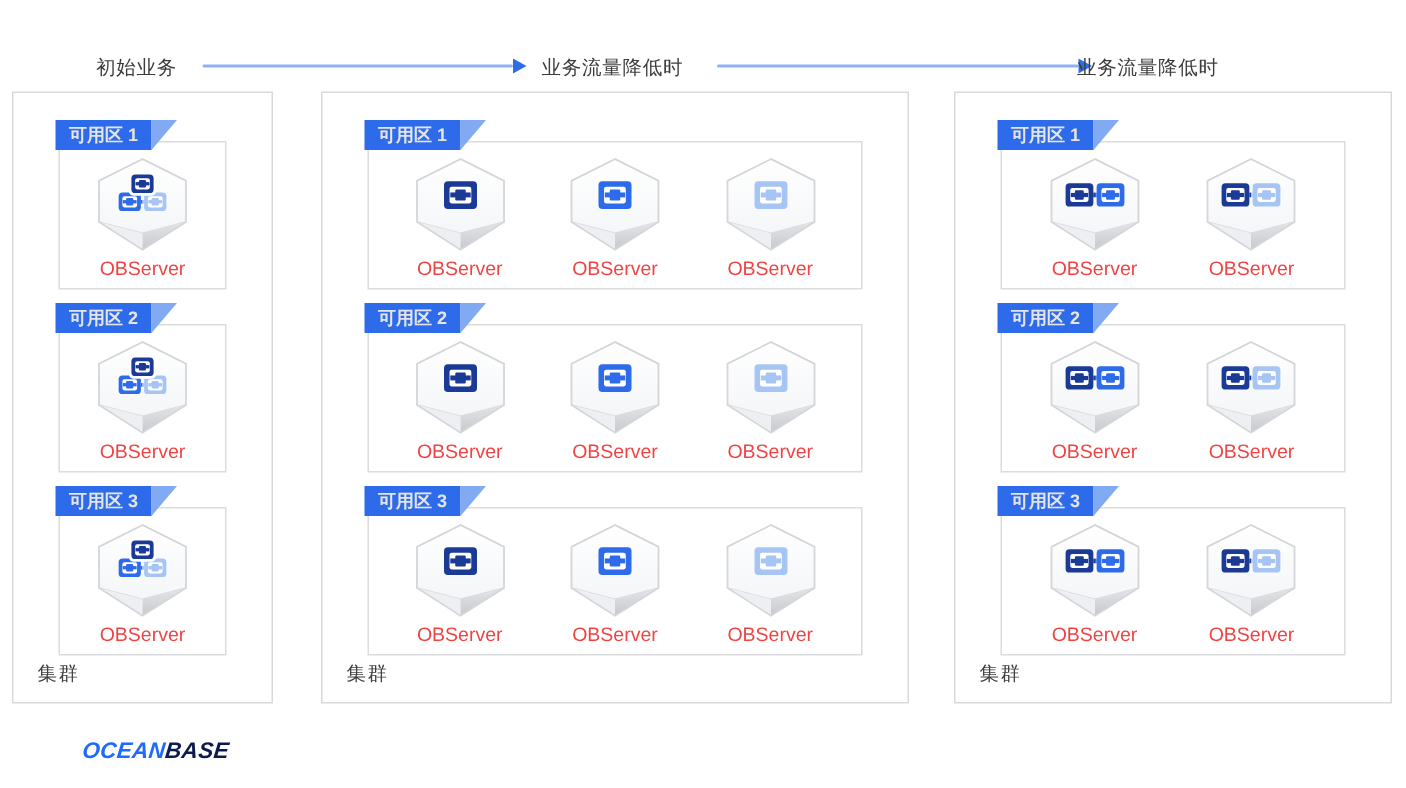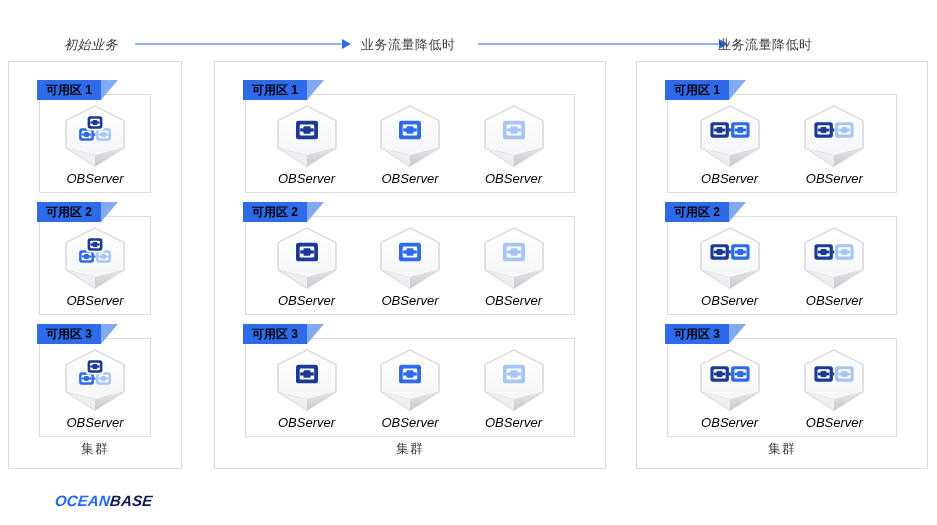--- a/index.html
+++ b/index.html
@@ -5,46 +5,46 @@
   :root{
     --ribbon:#2e6bea; --fold:#82aaf2; --arrow-line:#8fb0f4; --arrow-head:#2f6ce8;
   }
   *{margin:0;padding:0;box-sizing:border-box;}
   html,body{width:937px;height:525px;background:#ffffff;overflow:hidden;
     font-family:"Liberation Sans", sans-serif;}
   .canvas{position:relative;width:937px;height:525px;background:#fff;}
 
   
   .stage-label{position:absolute;top:36px;font-size:13px;color:#3c3c3c;letter-spacing:.5px;white-space:nowrap;}
-  .lbl-0{left:64px;font-style:italic;}
+  .lbl-0{left:64px;}
   .lbl-1{left:361px;}
   .lbl-2{left:718px;}
   .arrow{position:absolute;top:39px;height:10px;}
   .arrow-0{left:135px;width:216px;}
   .arrow-1{left:478px;width:250px;}
   .arrow .line{position:absolute;left:0;right:9px;top:4.2px;height:1.7px;background:var(--arrow-line);border-radius:1px;}
   .arrow .head{position:absolute;right:0;top:0;width:0;height:0;
     border-left:9px solid var(--arrow-head);border-top:5px solid transparent;border-bottom:5px solid transparent;}
 
   
   .panel{position:absolute;top:61px;height:408px;background:#fff;border:1px solid #d9d9d9;}
   .panel-initial{left:8px;width:174px;}
   .panel-out{left:214px;width:392px;}
   .panel-in{left:636px;width:292px;}
   .zones{padding:32px 30px 0 30px;}
   .zone{position:relative;height:99px;border:1px solid #dcdcdc;background:#fff;margin-bottom:23px;}
   .ribbon{position:absolute;left:-3px;top:-15px;height:20px;line-height:20px;background:var(--ribbon);
-    color:#000000;font-size:12px;font-weight:bold;padding:0 9px;white-space:nowrap;z-index:2;}
+    color:#e5e5e5;font-size:12px;font-weight:bold;padding:0 9px;white-space:nowrap;z-index:2;}
   .ribbon::after{content:'';position:absolute;left:100%;top:0;width:0;height:0;
     border-style:solid;border-width:20px 17px 0 0;border-color:var(--fold) transparent transparent transparent;}
   .servers{display:flex;justify-content:space-evenly;align-items:flex-start;height:100%;padding-top:10px;}
   .server{display:flex;flex-direction:column;align-items:center;width:86px;}
   .server svg{display:block;}
-  .server-label{margin-top:3px;font-size:13px;color:#000000;font-style:italic;}
-  .cluster-label{position:absolute;left:0;right:0;bottom:10px;text-align:center;font-size:13px;color:#3f3f3f;letter-spacing:1px;}
+  .server-label{margin-top:3px;font-size:13px;color:#ef4444;}
+  .cluster-label{position:absolute;left:16px;right:0;bottom:10px;text-align:left;font-size:13px;color:#3f3f3f;letter-spacing:1px;}
 
   
   .logo{position:absolute;left:55px;top:492px;font-size:15px;font-weight:bold;font-style:italic;
     letter-spacing:.2px;transform:skewX(-6deg);white-space:nowrap;}
   .logo-ocean{color:#1f6aff;}
   .logo-base{color:#0c1a4d;}
 </style>
 </head>
 <body>
 

